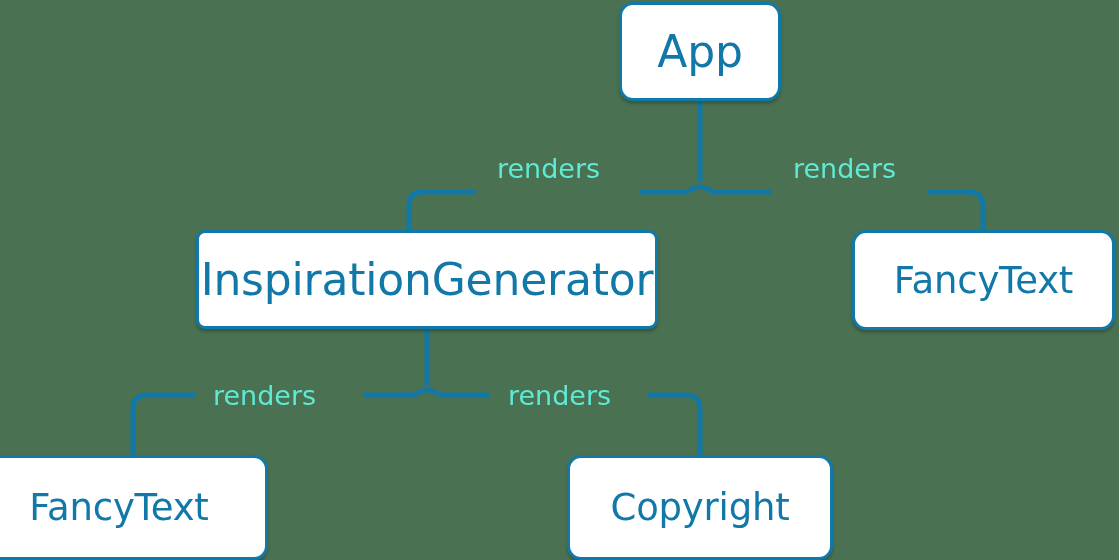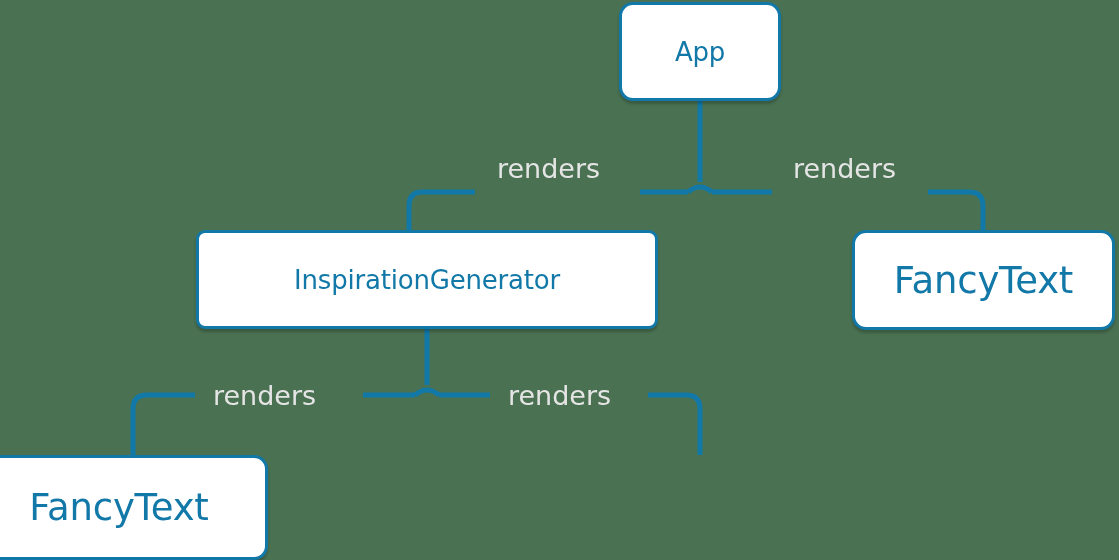--- a/index.html
+++ b/index.html
@@ -35,39 +35,39 @@
     border-radius: 14px;
     display: flex;
     align-items: center;
     justify-content: center;
     box-shadow: 0 3px 3px rgba(0, 0, 0, 0.22);
     z-index: 2;
   }
   .node-label {
     color: #1178a8;
     font-family: "DejaVu Sans", sans-serif;
-    font-size: 26px;
+    font-size: 44px;
     font-weight: 400;
     line-height: 1;
     letter-spacing: -0.2px;
     white-space: nowrap;
   }
   .node-label.small {
     font-size: 37px;
   }
   
   #node-app        { left: 619px; top: 2px;   width: 162px; height: 99px; }
   #node-inspgen    { left: 196px; top: 230px; width: 462px; height: 99px; border-radius: 9px; }
   #node-fancy-right{ left: 852px; top: 230px; width: 263px; height: 100px; }
   #node-fancy-left { left: -30px; top: 455px; width: 298px; height: 105px; }
   #node-copyright  { left: 567px; top: 455px; width: 266px; height: 105px; }
 
   .edge-label {
     position: absolute;
-    color: #e5e5e5;
+    color: #5eead4;
     font-family: "DejaVu Sans", sans-serif;
     font-size: 27px;
     font-weight: 400;
     line-height: 1;
     white-space: nowrap;
     z-index: 3;
   }
   #edge-label-app-inspgen  { left: 497px; top: 155px; }
   #edge-label-app-fancy    { left: 793px; top: 155px; }
   #edge-label-ig-fancy     { left: 213px; top: 382px; }
@@ -120,14 +120,17 @@
   </div>
 
   <div class="node-box" id="node-fancy-right">
     <span class="node-label small">FancyText</span>
   </div>
 
   <div class="node-box" id="node-fancy-left">
     <span class="node-label small">FancyText</span>
   </div>
 
+  <div class="node-box" id="node-copyright">
+    <span class="node-label small">Copyright</span>
+  </div>
 
 </div>
 
 </body></html>

